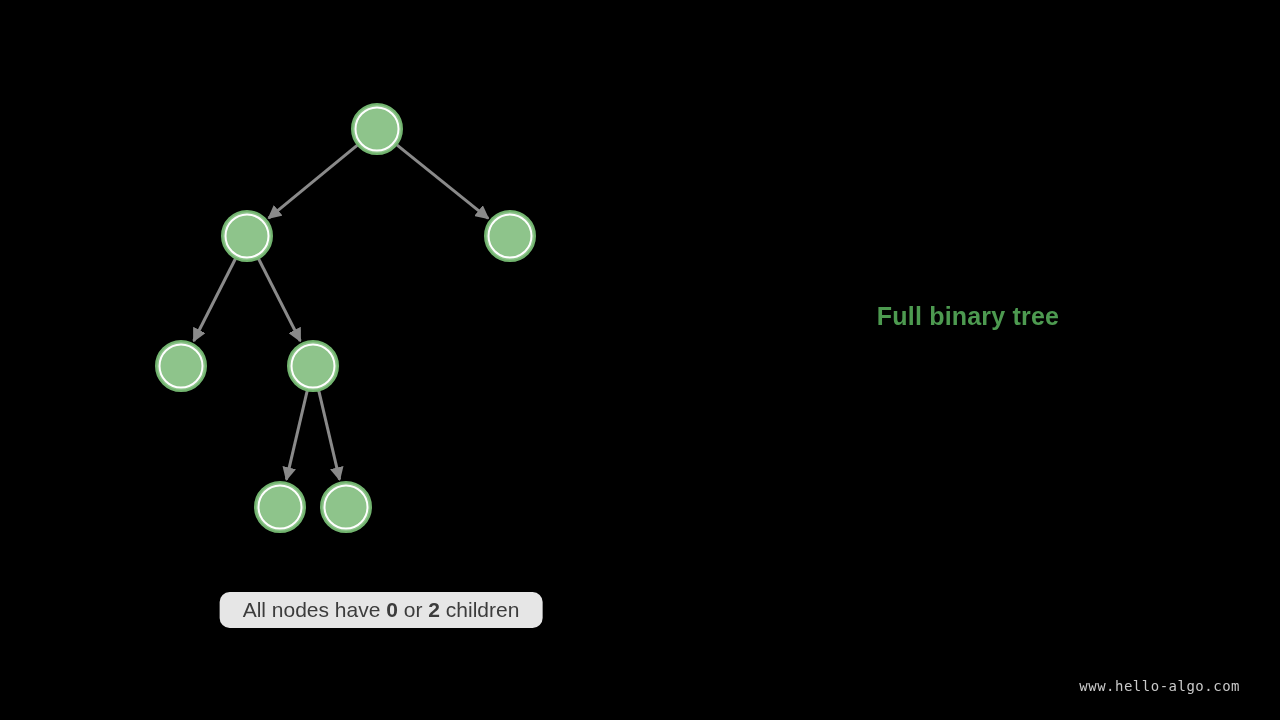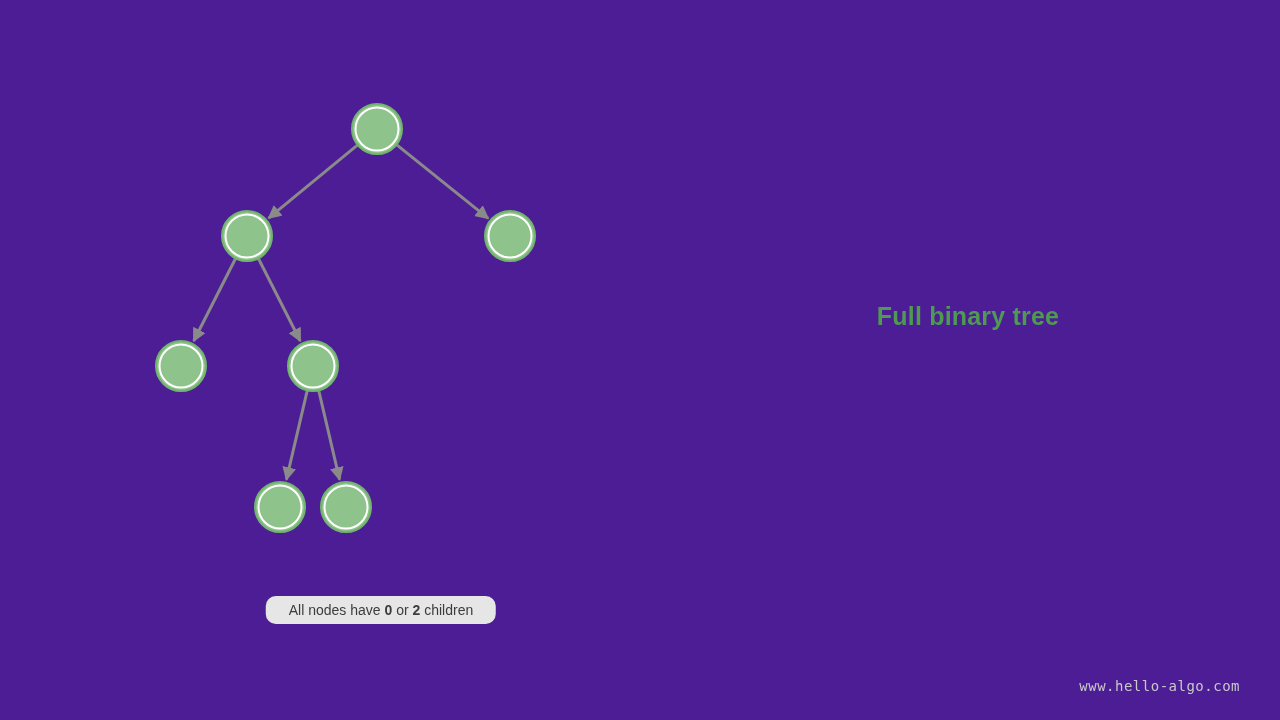--- a/index.html
+++ b/index.html
@@ -31,40 +31,40 @@
     white-space: nowrap;
     letter-spacing: 0.2px;
   }
   .caption-box {
     position: absolute;
     left: 381px;
     top: 610px;
     transform: translate(-50%, -50%);
     padding: 6px 23px;
     border-radius: 10px;
-    font-size: 14px;
+    font-size: 21px;
     white-space: nowrap;
   }
   .caption-box b {
     font-weight: bold;
   }
   .watermark {
     position: absolute;
     right: 40px;
     top: 678px;
     font-family: "DejaVu Sans Mono", "Liberation Mono", monospace;
     font-size: 14px;
     letter-spacing: 0.5px;
     white-space: nowrap;
   }
 </style>
 </head>
 <body>
 
-<div class="stage" style="background: #4c1d95;">
+<div class="stage" style="background: #000000;">
 
   <svg class="tree-svg" id="tree-svg" viewBox="0 0 1280 720" xmlns="http://www.w3.org/2000/svg">
     <defs>
       <marker id="arrow" viewBox="0 0 10 10" refX="9" refY="5" markerWidth="4.6" markerHeight="4.6" orient="auto-start-reverse">
         <path id="arrow-head" d="M 0 0 L 10 5 L 0 10 z" fill="#8a8a8a"></path>
       </marker>
     </defs>
     <g id="edge-layer">
         <line x1="357.7" y1="144.9" x2="268.6" y2="218.2" stroke="#8a8a8a" stroke-width="3" marker-end="url(#arrow)"></line>
         <line x1="396.5" y1="144.7" x2="488.2" y2="218.4" stroke="#8a8a8a" stroke-width="3" marker-end="url(#arrow)"></line>

